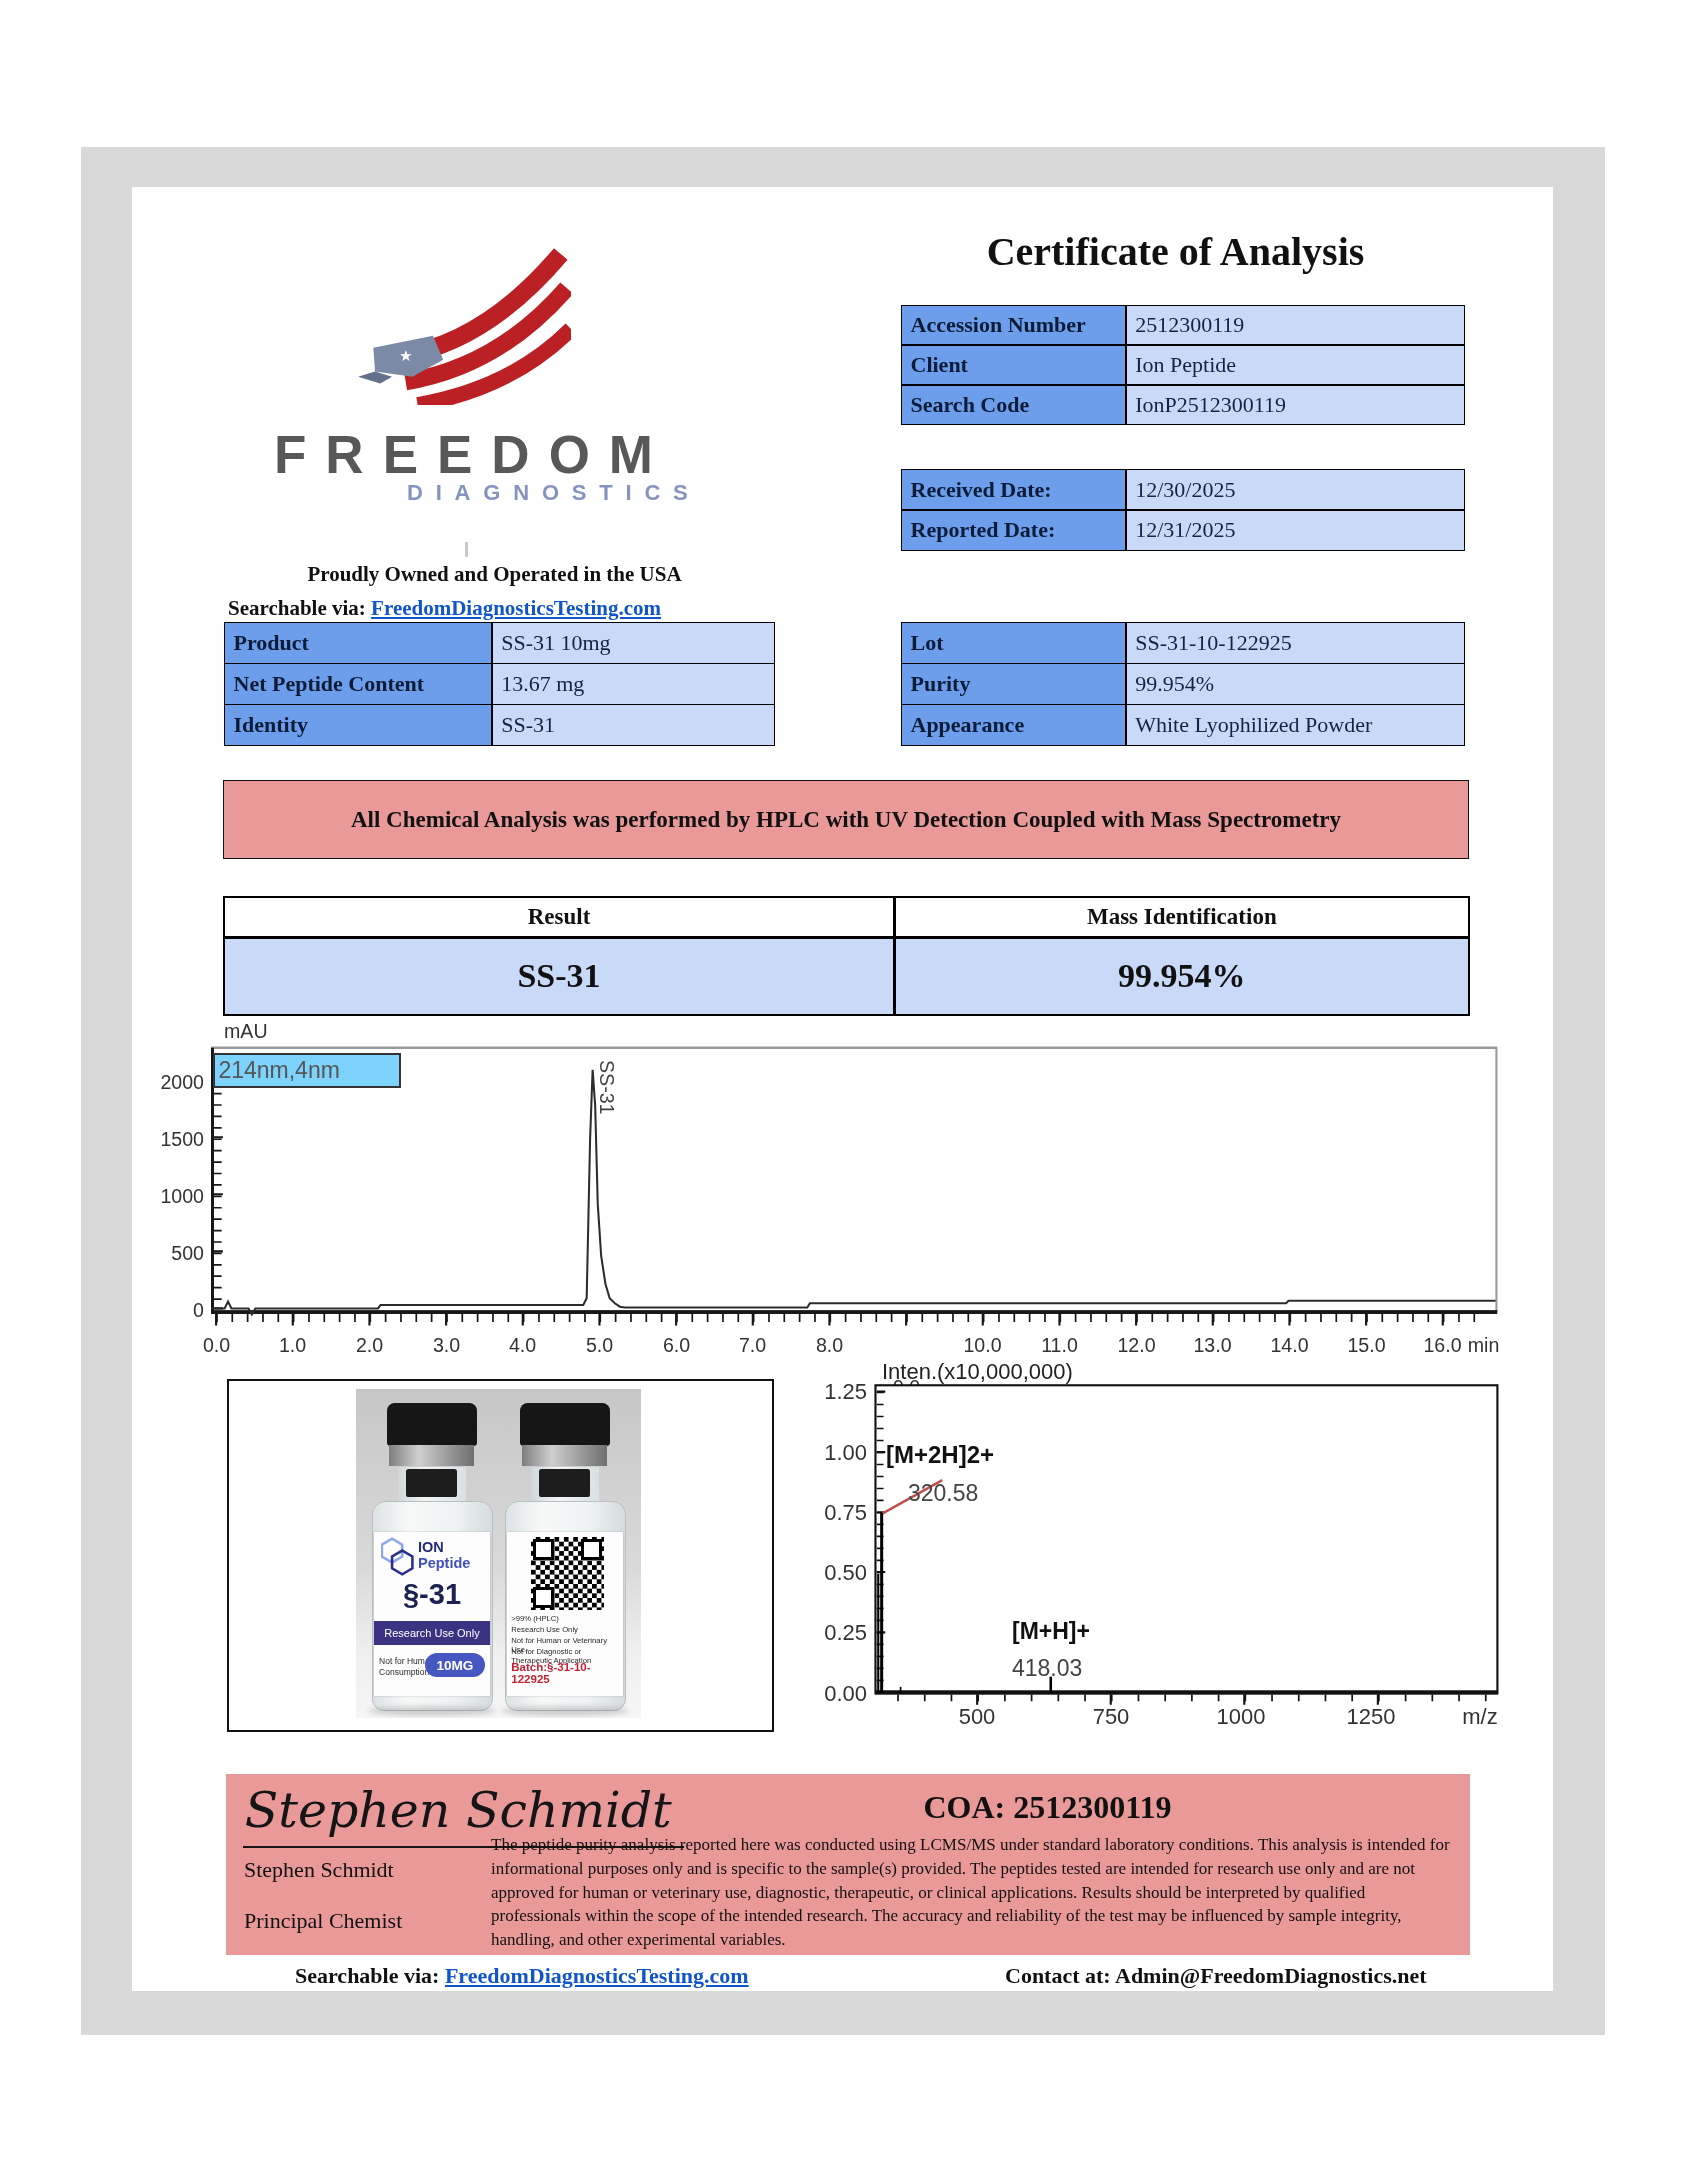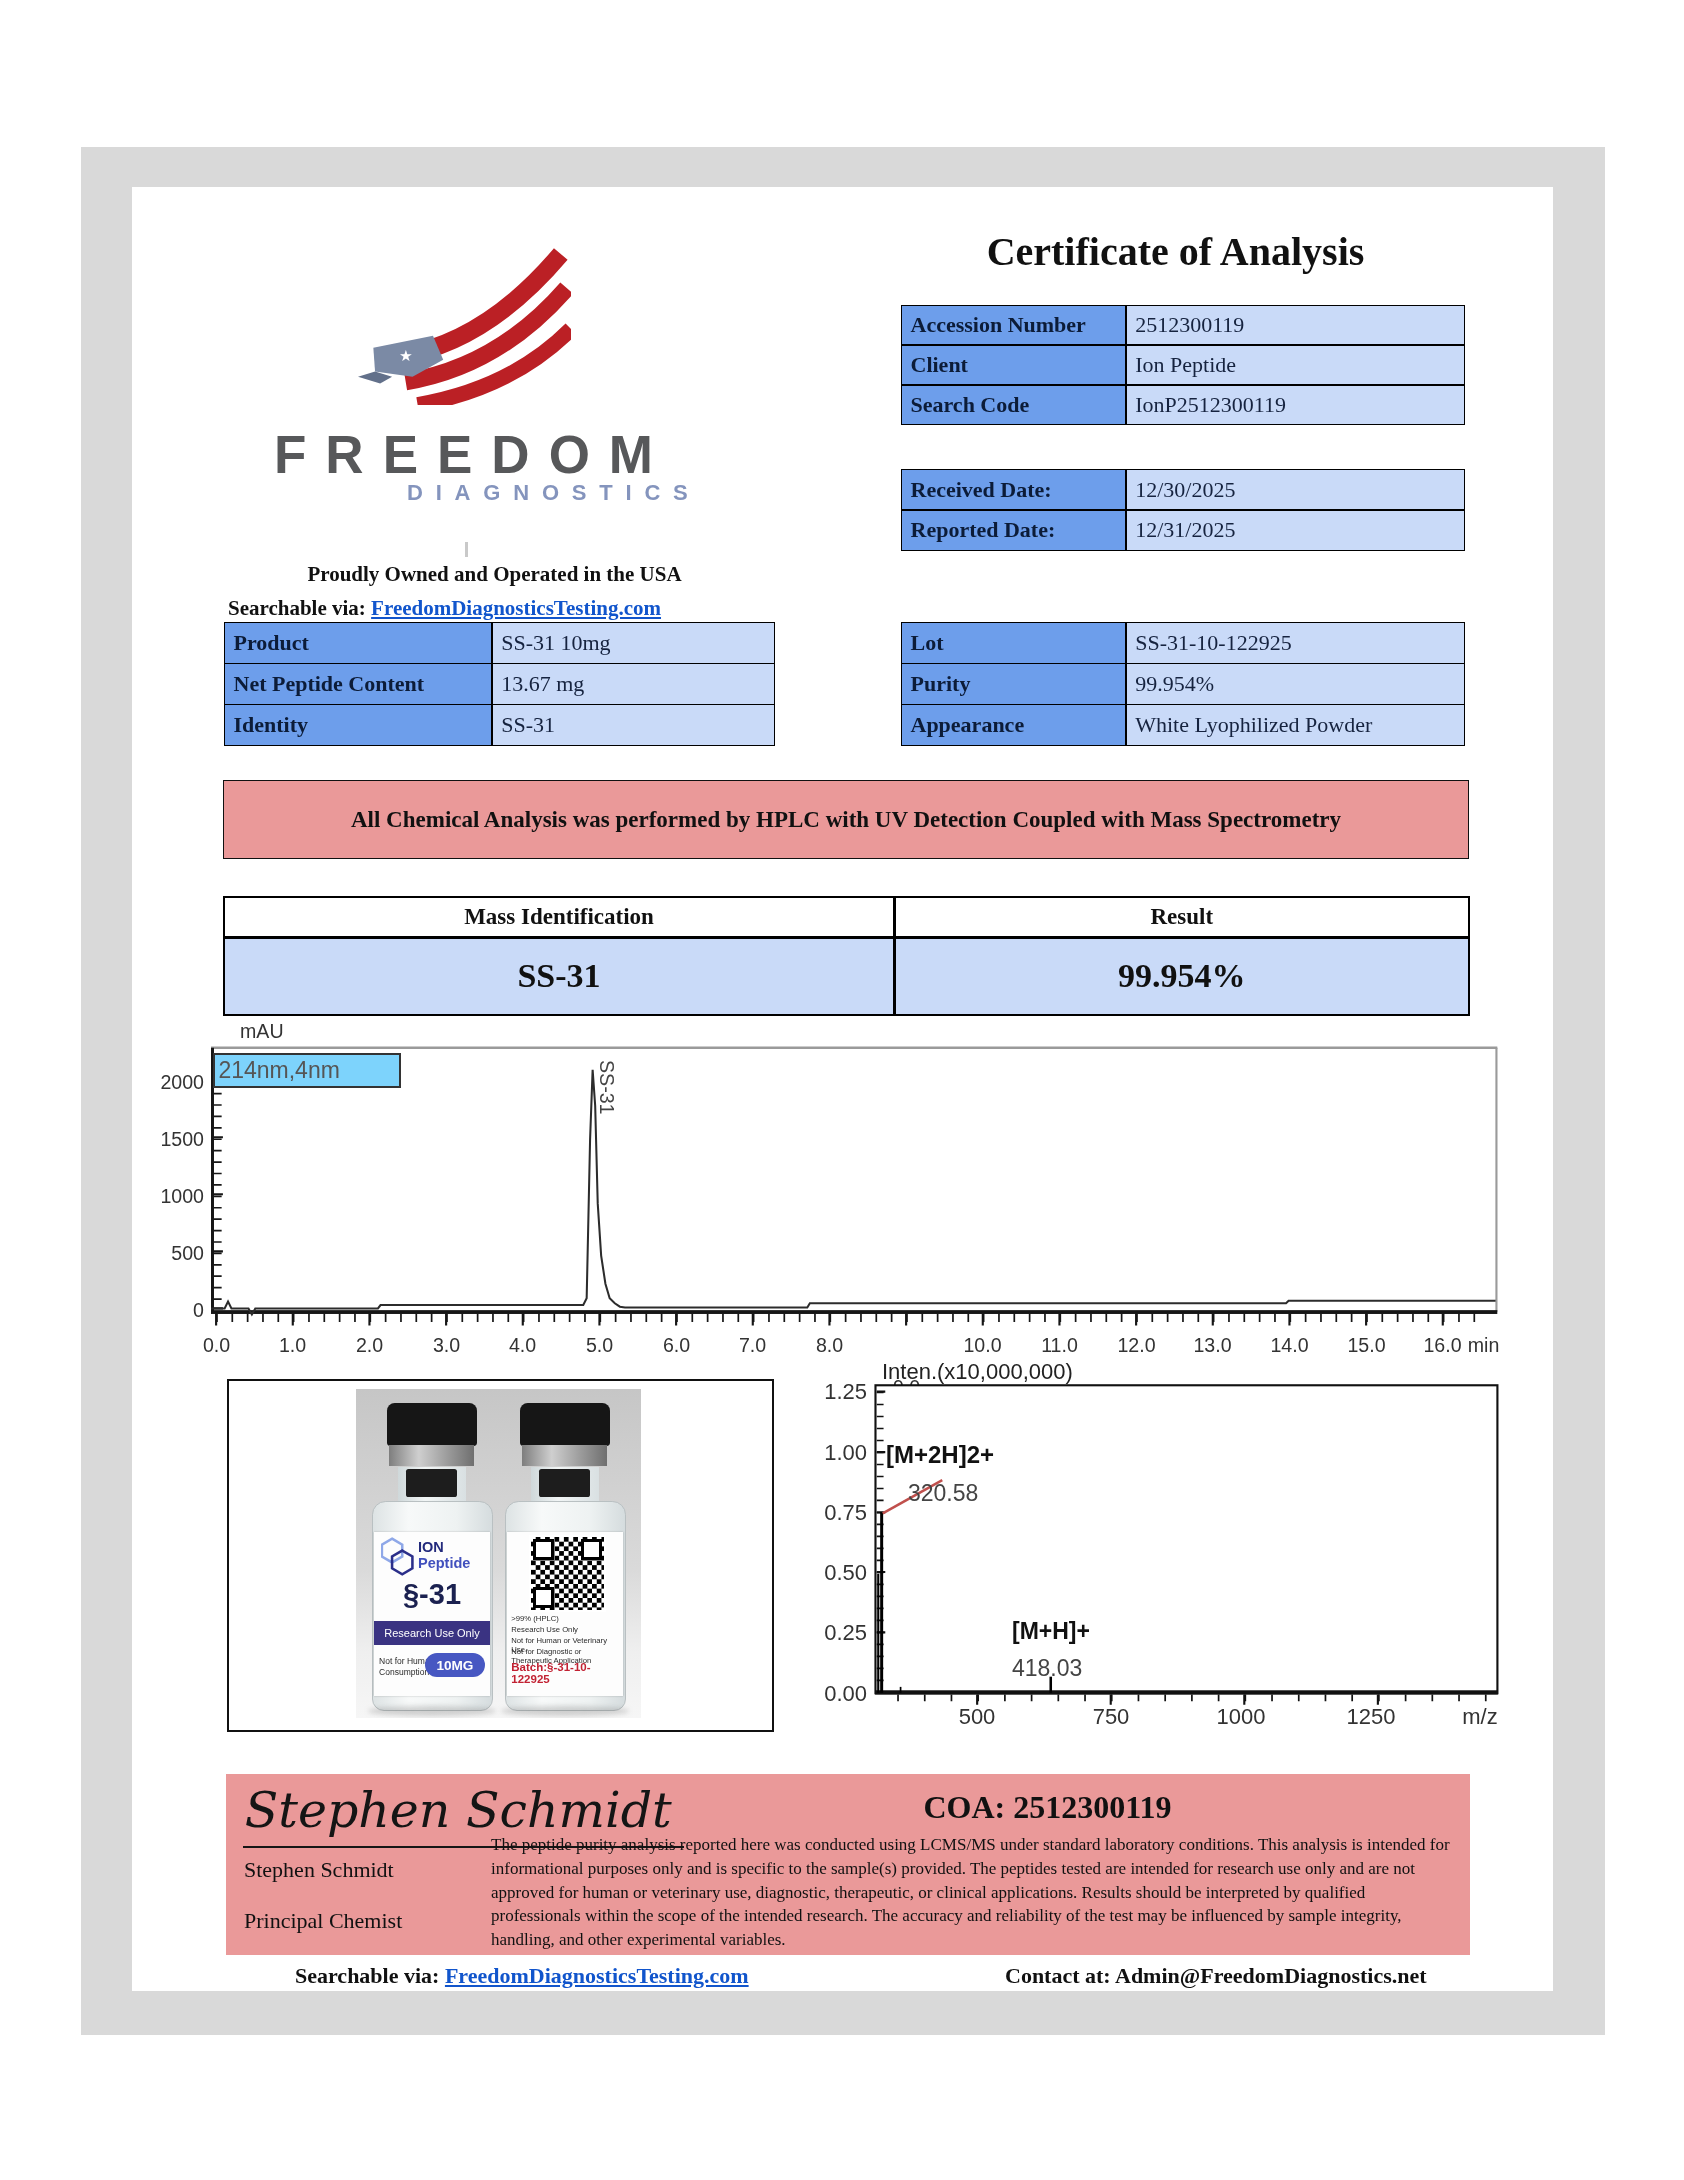--- a/index.html
+++ b/index.html
@@ -98,27 +98,27 @@
     <div class="cell val">99.954%</div>
     <div class="cell lab">Appearance</div>
     <div class="cell val">White Lyophilized Powder</div>
   </div>
 
   <div class="banner" style="left:223px;top:780px;width:1244px;height:77px;">
     <span style="width:92%;">All Chemical Analysis was performed by HPLC with UV Detection Coupled with Mass Spectrometry</span>
   </div>
 
   <div class="mtbl" style="left:223px;top:896px;width:1243px;height:116px;grid-template-columns:668px 1fr;grid-template-rows:38px 1fr;">
+    <div class="mhead">Result</div>
     <div class="mhead">Mass Identification</div>
-    <div class="mhead">Result</div>
     <div class="mval">SS-31</div>
     <div class="mval">99.954%</div>
   </div>
 
-  <div class="abs chartlab" style="left:240px;top:1020px;font-size:19.6px;text-align:center;">mAU</div>
+  <div class="abs chartlab" style="left:224px;top:1020px;font-size:19.6px;text-align:center;">mAU</div>
 
   <svg class="abs" style="left:211px;top:1046px;" width="1288" height="317" viewBox="0 0 1512 372">
     <line x1="0" y1="2" x2="1510" y2="2" stroke="#9a9a9a" stroke-width="3"></line>
     <line x1="1509" y1="2" x2="1509" y2="312" stroke="#9a9a9a" stroke-width="2.5"></line>
     <rect x="0" y="2" width="3.5" height="310" fill="#161616"></rect>
     <rect x="0" y="310" width="1510" height="4.5" fill="#161616"></rect>
 
     <path d="M3 308h11M3 241h11M3 174h11M3 107h11M3 40h11" stroke="#161616" stroke-width="2.5" fill="none"></path>
     <line x1="8" y1="28" x2="8" y2="308" stroke="#161616" stroke-width="9" stroke-dasharray="2 11.4"></line>
 

